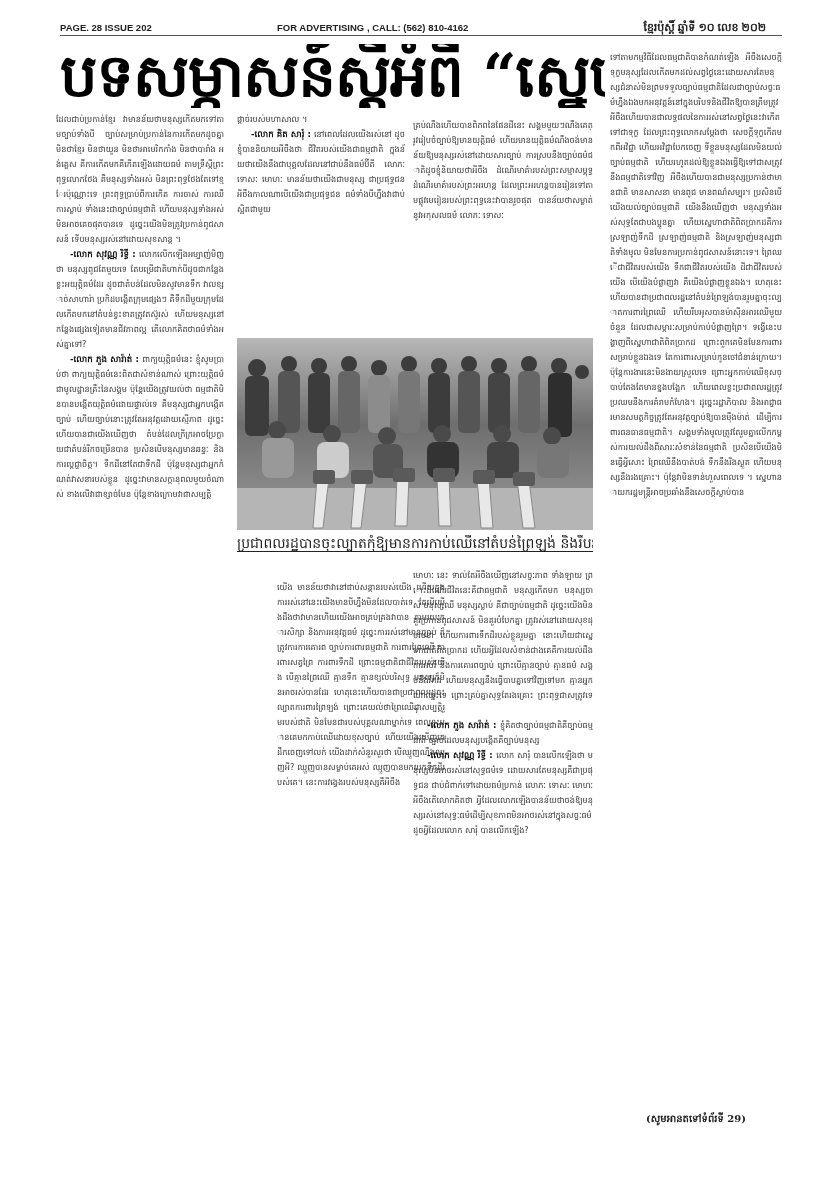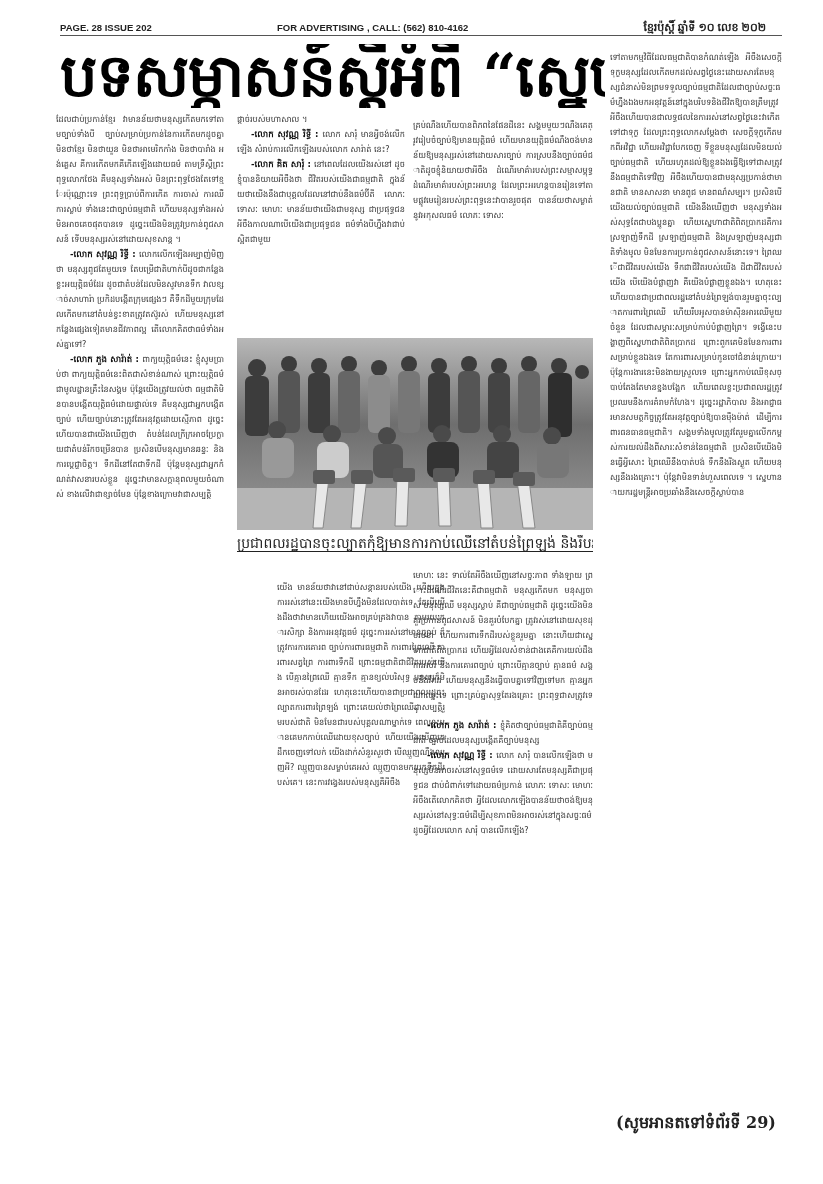--- a/index.html
+++ b/index.html
@@ -25,42 +25,41 @@
   #col3a { left: 413px; top: 112px; width: 180px; height: 218px; margin-top: 6px; }
   #col2b { left: 237px; top: 580px; width: 168px; height: 530px; margin-left: 40px; }
   #col3b { left: 413px; top: 568px; width: 180px; height: 530px; }
   #col4 { left: 610px; top: 50px; width: 172px; height: 1045px; }
   .photo { position: absolute; left: 237px; top: 338px; width: 356px; height: 192px;
            background: #8a8a8a; overflow: hidden; }
   .caption { position: absolute; left: 237px; top: 535px; width: 356px; height: 16px;
              font-size: 14px; line-height: 16px; text-align: right; color: #222;
              border-bottom: 1px solid #222; white-space: nowrap; overflow: hidden; }
   .continued { position: absolute; left: 610px; top: 1112px; width: 172px; text-align: center;
-               font-family: "DejaVu Serif", serif; font-weight: bold; font-size: 16px; color: #222; }
+               font-family: "DejaVu Serif", serif; font-weight: bold; font-size: 10px; color: #222; }
 </style>
 </head>
 <body>
 
 <div class="header">
   <span class="left">PAGE. 28  ISSUE 202</span>
   <span class="center">FOR ADVERTISING ,  CALL: (562) 810-4162</span>
   <span class="right">ខ្មែរប៉ុស្តិ៍ ឆ្នាំទី ១០  លេខ ២០២</span>
 </div>
 <div class="header-rule"></div>
 
 <div class="title">បទសម្ភាសន៍ស្ដីអំពី “ស្នេហាជាតិ”</div>
 
 <div class="col" id="col1">
     <p><span>ដែលជាប់ប្រកាន់ខ្មែរ វាមានន័យថាមនុស្សកើតមកទៅតាមច្បាប់ទាំងបី ច្បាប់សម្រាប់ប្រកាន់នៃការកើតមកដូចគ្នា មិនថាខ្មែរ មិនថាយួន មិនថាអាមេរិកកាំង មិនថាបារាំង អង់គ្លេស គឺការកើតមកគឺកើតឡើងដោយធម៌ តាមទ្រឹស្ដីព្រះពុទ្ធលោកថែង គឺមនុស្សទាំងអស់ មិនព្រះពុទ្ធថែងតែទៅខ្មែរប៉ុណ្ណោះទេ ព្រះពុទ្ធប្រាប់ពីការកើត ការចាស់ ការឈឺ ការស្លាប់ ទាំងនេះជាច្បាប់ធម្មជាតិ ហើយមនុស្សទាំងអស់មិនអាចគេចផុតបានទេ ដូច្នេះយើងមិនត្រូវប្រកាន់ពូជសាសន៍ ទើបមនុស្សរស់នៅដោយសុខសាន្ត ។</span></p>
     <p class="q"><span class="speaker">-លោក សុវណ្ណ រិទ្ធី : </span><span>លោកលើកឡើងអម្បាញ់មិញថា មនុស្សពូជតែមួយទេ តែបម្រើជាតិហាក់បីដូចជាកន្លែងខ្លះអយុត្តិធម៌ដែរ ដូចជាតំបន់ដែលមិនសូវមានទឹក វាលខ្សាច់សាហារ៉ា ប្រកិដបង្កើតក្រុមផ្សេងៗ គឺទឹកដីមួយក្រុមដែលកើតមកនៅតំបន់ខ្វះខាតត្រូវតស៊ូរស់ ហើយមនុស្សនៅកន្លែងផ្សេងទៀតមានជីវភាពល្អ តើលោកគិតថាធម៌ទាំងអស់គ្នាទៅ?</span></p>
     <p class="q"><span class="speaker">-លោក ភួង សារ៉ាត់ : </span><span>ពាក្យយុត្តិធម៌នេះ ខ្ញុំសូមប្រាប់ថា ពាក្យយុត្តិធម៌នេះពិតជាសំខាន់ណាស់ ព្រោះយុត្តិធម៌ជាមូលដ្ឋានគ្រឹះនៃសង្គម ប៉ុន្តែយើងត្រូវយល់ថា ធម្មជាតិមិនបានបង្កើតយុត្តិធម៌ដោយផ្ទាល់ទេ គឺមនុស្សជាអ្នកបង្កើតច្បាប់ ហើយច្បាប់នោះត្រូវតែអនុវត្តដោយស្មើភាព ដូច្នេះហើយបានជាយើងឃើញថា តំបន់ដែលក្រីក្រអាចប្រែក្លាយជាតំបន់រីកចម្រើនបាន ប្រសិនបើមនុស្សមានឆន្ទៈ និងការប្តេជ្ញាចិត្ត។ ទឹកដីនៅតែជាទឹកដី ប៉ុន្តែមនុស្សជាអ្នកកំណត់វាសនារបស់ខ្លួន ដូច្នេះវាមានសក្ដានុពលមួយចំណាស់ ខាងលើវាជាខ្សាច់មែន ប៉ុន្តែខាងក្រោមវាជាសម្បត្តិ</span></p>
   </div>
 <div class="col" id="col2a">
     <p><span>ផ្ដាច់របស់មហាសាល ។</span></p>
-    <p class="q"><span class="speaker">-លោក សុវណ្ណ រិទ្ធី : </span><span>លោក សារុំ មានអ្វីចង់លើកឡើង សំរាប់ការលើកឡើងរបស់លោក សារ៉ាត់ នេះ?</span></p>
     <p class="q"><span class="speaker">-លោក គិត សារុំ : </span><span>នៅពេលដែលយើងរស់នៅ ដូចខ្ញុំបាននិយាយអីចឹងថា ជីវិតរបស់យើងជាធម្មជាតិ ក្នុងន័យថាយើងនឹងជាបុគ្គលដែលនៅជាប់នឹងធម៌ប៊ីតី លោភៈ ទោសៈ មោហៈ មានន័យថាយើងជាមនុស្ស ជាប្រផុទ្ធជន អីចឹងកាលណាបើយើងជាប្រផុទ្ធជន ធម៌ទាំងបីហ្នឹងវាជាប់ស្អិតជាមួយ</span></p>
   </div>
 <div class="col" id="col3a">
     <p><span>គ្រប់ណឹងហើយបានពិភពនៃផែនដីនេះ សង្គមមួយៗណឹងគេត្រូវរៀបចំច្បាប់ឱ្យមានយុត្តិធម៌ ហើយមានយុត្តិធម៌ណឹងចង់មានន័យឱ្យមនុស្សរស់នៅដោយសារច្បាប់ ការស្របនឹងច្បាប់ធម៌ជាតិដូចខ្ញុំនិយាយថាអីចឹង ដំណើរមាគ៌ារបស់ព្រះសម្មាសម្ពុទ្ធ ដំណើរមាគ៌ារបស់ព្រះអរហន្ត ដែលព្រះអរហន្តបានរៀនទៅតាមផ្លូវមេរៀនរបស់ព្រះពុទ្ធនេះវាបានរួចផុត បានន័យថាសម្លាត់នូវអកុសលធម៌ លោភៈ ទោសៈ</span></p>
   </div>
 
 <div class="photo" title="ក្រុមប្រជាពលរដ្ឋឈរ និងអង្គុយ ជាមួយម៉ាស៊ីនអារឈើដែលរឹបអូសបាន">
   <svg width="356" height="192" viewBox="0 0 356 192">
     <defs>
       <linearGradient id="sky" x1="0" y1="0" x2="0" y2="1">

